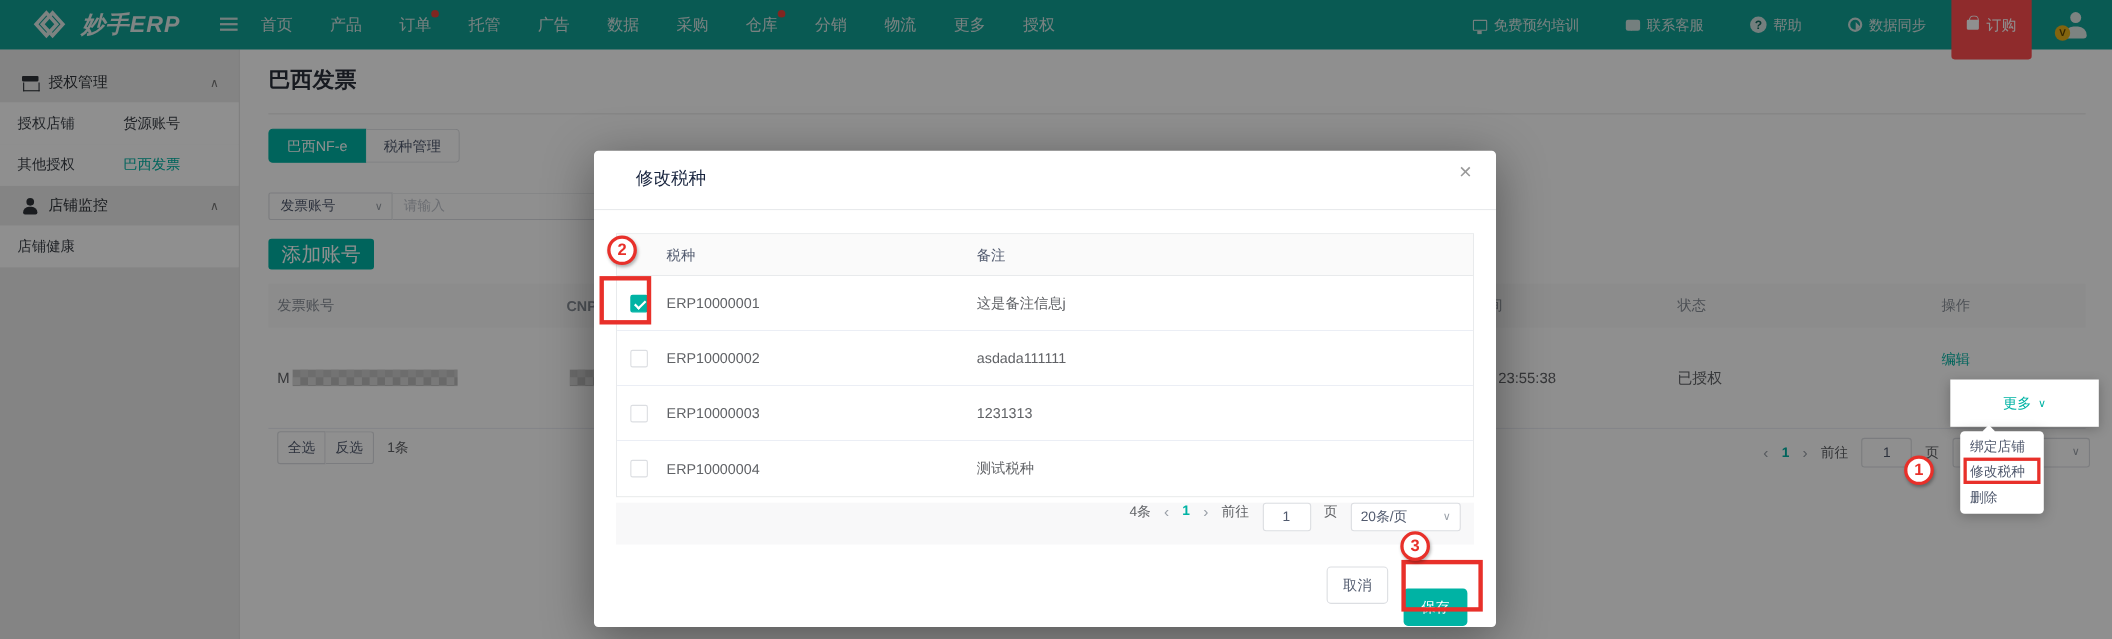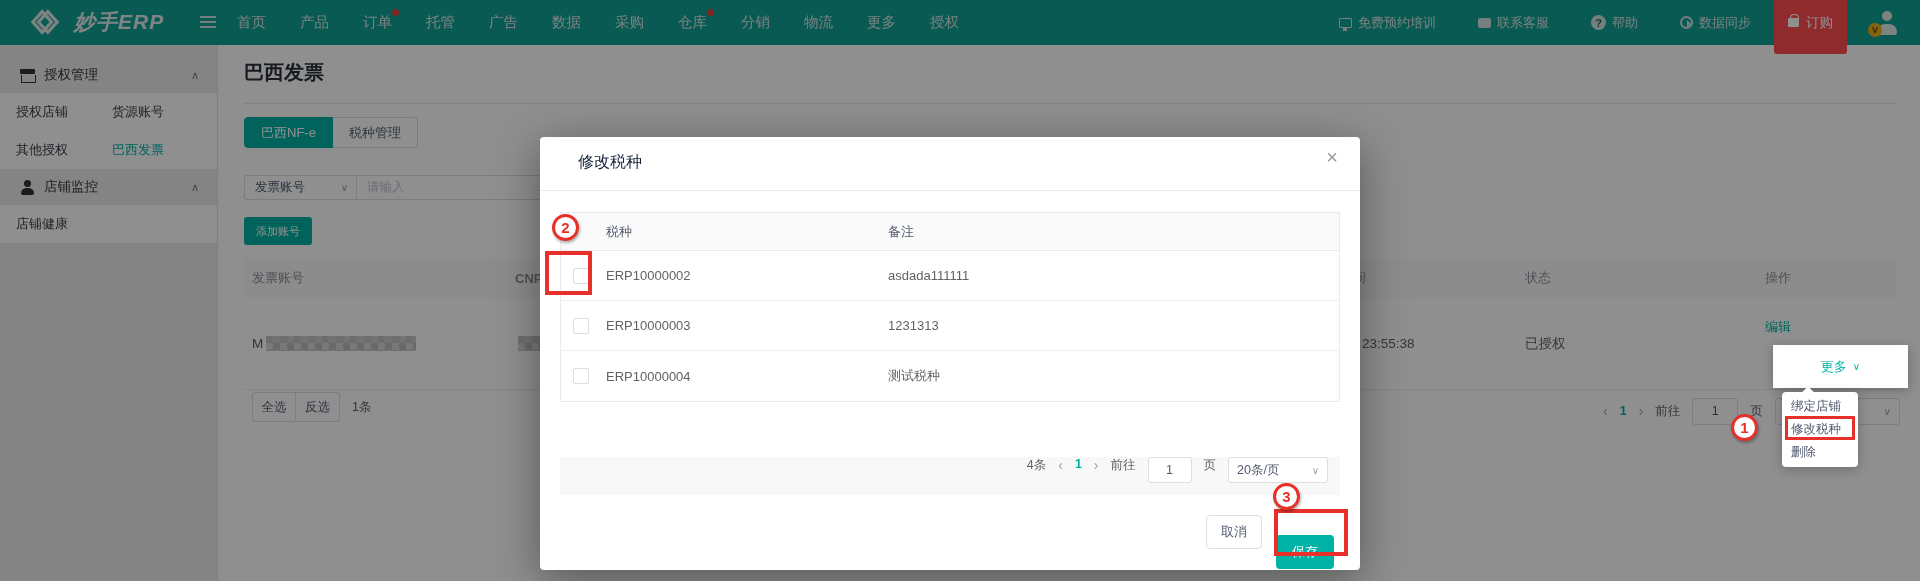--- a/index.html
+++ b/index.html
@@ -54,21 +54,21 @@
   .page-title { position:absolute; left:26px; top:14px; font-size:20px; color:#2a2f3a; }
   .title-divider { position:absolute; left:26px; right:24px; top:58px; height:1px; background:#e8e8e8; }
   .tabs { position:absolute; left:26px; top:72px; display:flex; }
   .tab { height:31px; line-height:29px; padding:0 16px; font-size:13px; border:1px solid #dcdee2; background:#fff; color:#515a6e; cursor:pointer; }
   .tab.first { border-radius:4px 0 0 4px; }
   .tab.last { border-radius:0 4px 4px 0; border-left:none; }
   .tab.active { background:var(--accent,#00b3a4); border-color:var(--accent,#00b3a4); color:#fff; }
   .filter-select { position:absolute; left:26px; top:130px; width:113px; height:25px; border:1px solid #dcdee2; border-radius:2px 0 0 2px; background:#fff; display:flex; align-items:center; padding:0 8px 0 10px; font-size:12.5px; color:#515a6e; cursor:pointer; }
   .filter-select .caret { margin-left:auto; color:#9aa0a8; font-size:10px; }
   .filter-input { position:absolute; left:139px; top:130px; width:300px; height:25px; border:1px solid #dcdee2; border-left:none; border-radius:0 2px 2px 0; background:#fff; font-size:12.5px; color:#c0c4cc; padding:0 10px; line-height:23px; }
-  .add-btn { position:absolute; left:26px; top:172px; height:28px; padding:0 12px; background:var(--accent,#00b3a4); color:#fff; font-size:11px; border:none; border-radius:3px; line-height:28px; cursor:pointer; }
+  .add-btn { position:absolute; left:26px; top:172px; height:28px; padding:0 12px; background:var(--accent,#00b3a4); color:#fff; font-size:18px; border:none; border-radius:3px; line-height:28px; cursor:pointer; }
   .mtable-head { position:absolute; left:26px; top:213px; width:1652px; height:40px; background:#fafafa; font-size:13px; color:#8a9099; }
   .mtable-row { position:absolute; left:26px; top:253px; width:1652px; height:92px; border-bottom:1px solid #ebeef5; font-size:13.5px; color:#606266; }
   .mc { position:absolute; top:0; height:100%; display:flex; align-items:center; }
   .mc.h { height:40px; }
   .col-acc { left:8px; } .col-cnpj { left:271px; font-weight:700; } .col-time-h { left:1109px; } .col-time { left:1118px; } .col-status { left:1281px; } .col-act { left:1521px; }
   .mosaic { display:inline-block; height:15px; margin-left:3px;
     background:conic-gradient(#cdcdcd 90deg, #bcbcbc 90deg 180deg, #d8d8d8 180deg 270deg, #c3c3c3 270deg);
     background-size:14px 14px; }
   .edit-link { position:absolute; left:1521px; top:20px; color:var(--accent,#00b3a4); font-size:13px; cursor:pointer; }
   .mfooter-group { position:absolute; left:34px; top:347px; display:flex; }
@@ -287,20 +287,27 @@
     <div class="modal-close">×</div>
     <div class="modal-divider"></div>
 
     <div class="dtable">
       <div class="dt-head">
         <span class="dc dc-tax">税种</span>
         <span class="dc dc-note">备注</span>
       </div>
       <div class="dt-row">
         <span class="dc dc-check">
+            <span class="checkbox checked"></span>
+          </span>
+        <span class="dc dc-tax">ERP10000001</span>
+        <span class="dc dc-note">这是备注信息j</span>
+      </div>
+      <div class="dt-row">
+        <span class="dc dc-check">
             <span class="checkbox"></span>
           </span>
         <span class="dc dc-tax">ERP10000002</span>
         <span class="dc dc-note">asdada111111</span>
       </div>
       <div class="dt-row">
         <span class="dc dc-check">
             <span class="checkbox"></span>
           </span>
         <span class="dc dc-tax">ERP10000003</span>

